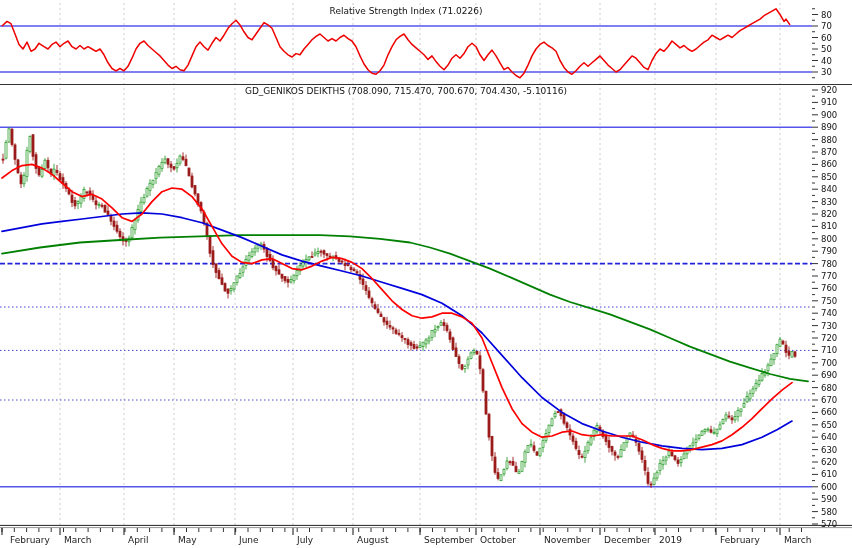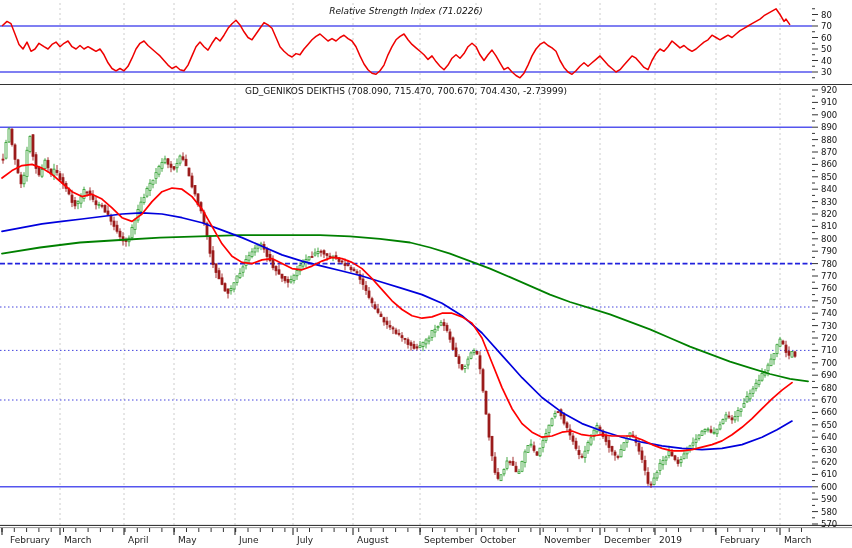--- a/index.html
+++ b/index.html
@@ -1,29 +1,29 @@
 <!DOCTYPE html>
 <html><head>
 <meta charset="utf-8">
 <style>
   html,body{margin:0;padding:0;background:#e8e8e8;}
   #screen{position:relative;width:852px;height:548px;background:#ffffff;overflow:hidden;
           font-family:"DejaVu Sans","Liberation Sans",sans-serif;}
   .panel-title{position:absolute;left:0;width:812px;text-align:center;font-size:9px;color:#111;
                white-space:nowrap;pointer-events:none;}
-  #rsi-title{top:6px;font-style:italic;}
+  #rsi-title{top:6px;}
   #main-title{top:86px;}
   svg text{font-family:"DejaVu Sans","Liberation Sans",sans-serif;}
 </style>
 </head>
 <body>
 
 <div id="screen">
   <div id="rsi-title" class="panel-title">Relative Strength Index (71.0226)</div>
-  <div id="main-title" class="panel-title">GD_GENIKOS DEIKTHS (708.090, 715.470, 700.670, 704.430, -2.73999)</div>
+  <div id="main-title" class="panel-title">GD_GENIKOS DEIKTHS (708.090, 715.470, 700.670, 704.430, -5.10116)</div>
   <svg id="chart" width="852" height="548" viewBox="0 0 852 548">
       <line x1="60" y1="3" x2="60" y2="525" stroke="#cccccc" stroke-width="1" stroke-dasharray="2,3"></line>
       <line x1="124" y1="3" x2="124" y2="525" stroke="#cccccc" stroke-width="1" stroke-dasharray="2,3"></line>
       <line x1="174" y1="3" x2="174" y2="525" stroke="#cccccc" stroke-width="1" stroke-dasharray="2,3"></line>
       <line x1="235" y1="3" x2="235" y2="525" stroke="#cccccc" stroke-width="1" stroke-dasharray="2,3"></line>
       <line x1="293" y1="3" x2="293" y2="525" stroke="#cccccc" stroke-width="1" stroke-dasharray="2,3"></line>
       <line x1="353" y1="3" x2="353" y2="525" stroke="#cccccc" stroke-width="1" stroke-dasharray="2,3"></line>
       <line x1="420" y1="3" x2="420" y2="525" stroke="#cccccc" stroke-width="1" stroke-dasharray="2,3"></line>
       <line x1="476" y1="3" x2="476" y2="525" stroke="#cccccc" stroke-width="1" stroke-dasharray="2,3"></line>
       <line x1="540" y1="3" x2="540" y2="525" stroke="#cccccc" stroke-width="1" stroke-dasharray="2,3"></line>

